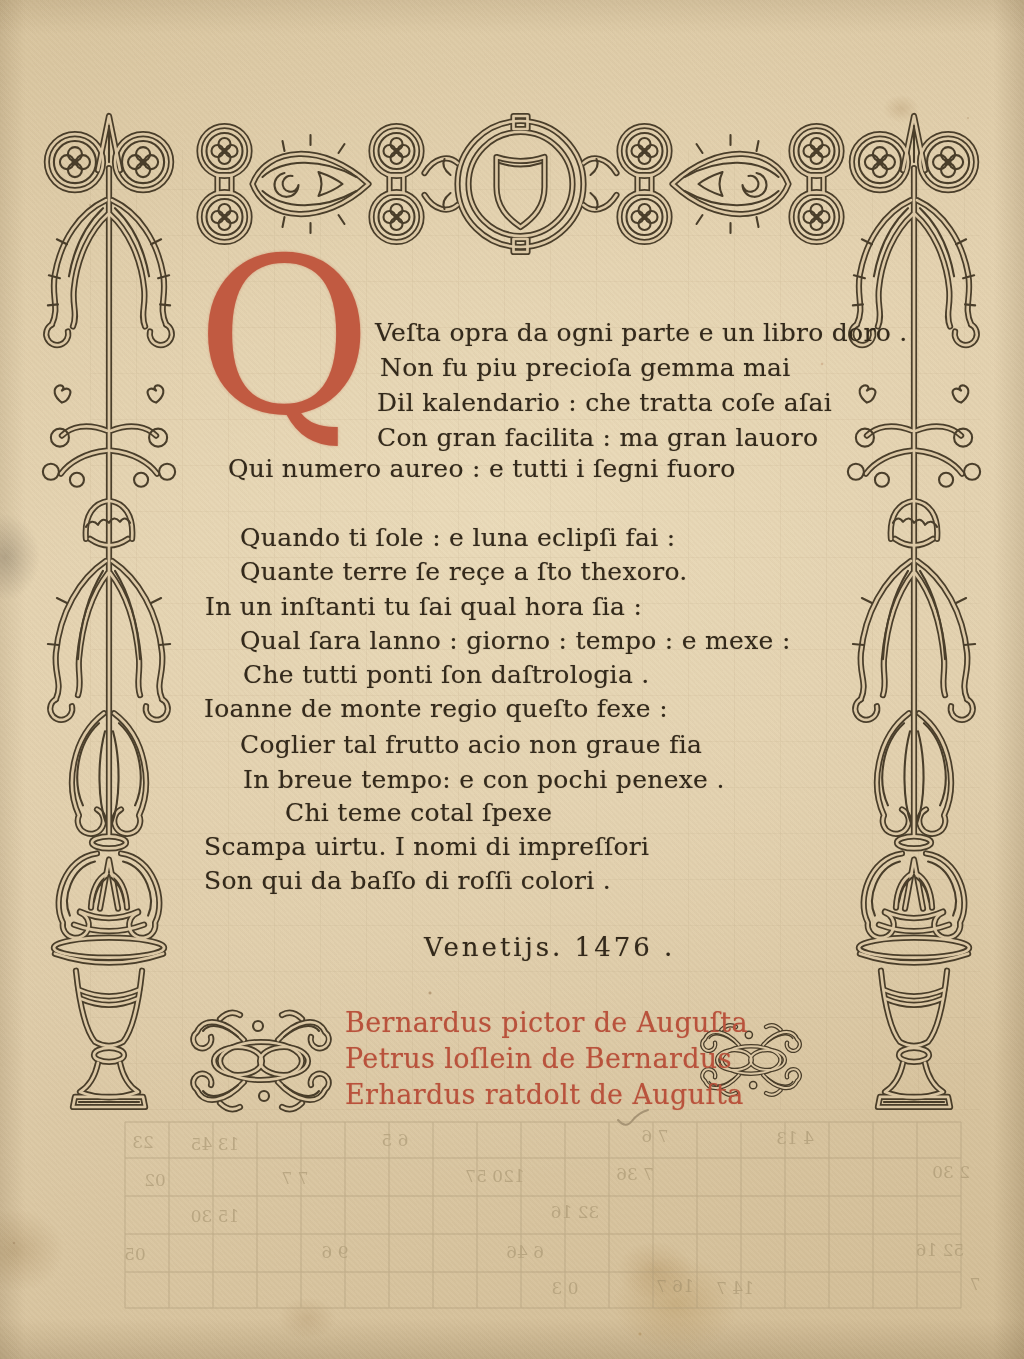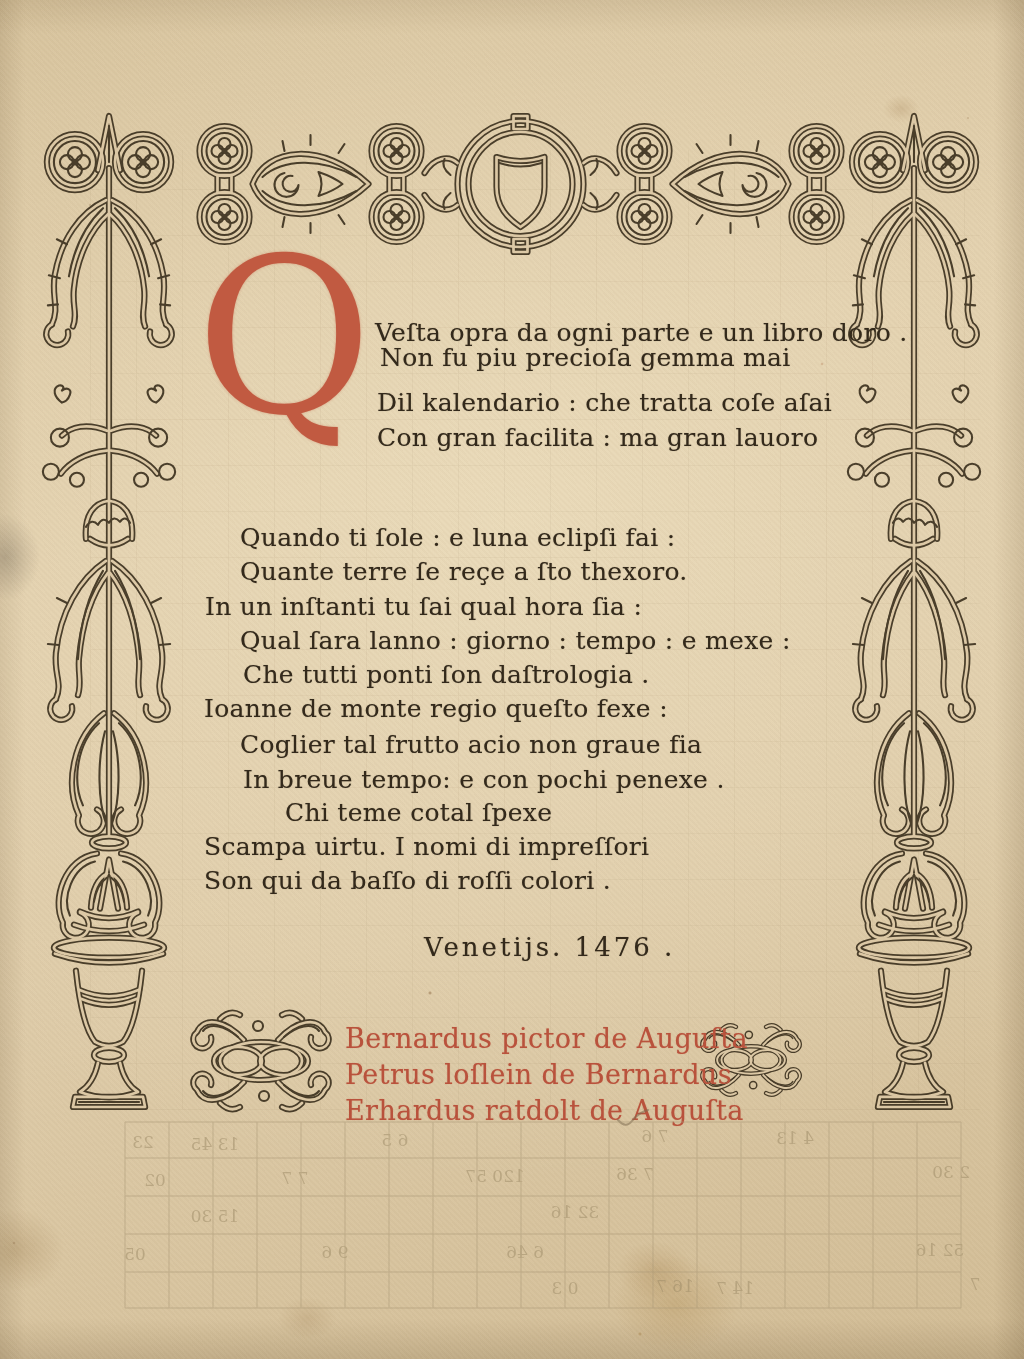--- a/index.html
+++ b/index.html
@@ -34,21 +34,21 @@
       repeating-linear-gradient(90deg, rgba(140,120,85,.5) 0 1px, transparent 1px 46px);}
   svg.orn{position:absolute;opacity:.9;overflow:visible;}
   .so{fill:none;stroke:#3a2f1d;stroke-width:6.2;stroke-linecap:round;stroke-linejoin:round;}
   .si{fill:none;stroke:#dcc8a5;stroke-width:2.7;stroke-linecap:round;stroke-linejoin:round;}
   .sf{fill:none;stroke:#3a2f1d;stroke-width:2.1;stroke-linecap:round;stroke-linejoin:round;}
   .sd{fill:#3a2f1d;stroke:none;}
   .tl{position:absolute;font-size:25px;color:#33291b;letter-spacing:.3px;white-space:nowrap;
       text-shadow:0 0 1px rgba(51,41,27,.38);margin-top:32px;}
   .imprint{font-size:26px;letter-spacing:3px;}
   .rl{position:absolute;font-size:27px;color:#b9523c;letter-spacing:.4px;white-space:nowrap;
-      text-shadow:0 0 1px rgba(185,82,60,.45);margin-top:16px;}
+      text-shadow:0 0 1px rgba(185,82,60,.45);}
   .initial{position:absolute;left:196px;top:250px;font-size:215px;line-height:.82;
       color:#c15a41;text-shadow:0 0 2.5px rgba(193,90,65,.45);}
   .stn{font-family:"DejaVu Serif","Liberation Serif",serif;font-size:17px;fill:#9c8a66;text-anchor:middle;}
   .gridline{fill:none;stroke:#ab9a78;stroke-width:1.4;stroke-opacity:.8;}
 </style>
 </head>
 <body>
 
 <div class="page">
 
@@ -261,23 +261,24 @@
 
   <svg class="orn" style="left:697px;top:1012px" width="108" height="96" viewBox="0 0 150 110">
     <use href="#knotH" class="so"></use>
       <use href="#knotH" class="si"></use>
       <use href="#knotF" class="sf"></use>
   </svg>
 
   <div class="initial">Q</div>
 
   <div class="tl" style="left:375px;top:286px">Veſta opra da ogni parte e un libro doro .</div>
-  <div class="tl" style="left:380px;top:311px">Non fu piu precioſa gemma mai</div>
+  <div class="tl" style="left:380px;top:321px">Non fu piu precioſa gemma mai</div>
   <div class="tl" style="left:377px;top:356px">Dil kalendario : che tratta coſe aſai</div>
   <div class="tl" style="left:377px;top:391px">Con gran facilita : ma gran lauoro</div>
+  <div class="tl" style="left:228px;top:422px">Qui numero aureo : e tutti i ſegni fuoro</div>
   <div class="tl" style="left:240px;top:491px">Quando ti ſole : e luna eclipſi fai :</div>
   <div class="tl" style="left:240px;top:525px">Quante terre ſe reçe a ſto thexoro.</div>
   <div class="tl" style="left:205px;top:560px">In un inſtanti tu ſai qual hora ſia :</div>
   <div class="tl" style="left:240px;top:594px">Qual ſara lanno : giorno : tempo : e mexe :</div>
   <div class="tl" style="left:243px;top:628px">Che tutti ponti ſon daſtrologia .</div>
   <div class="tl" style="left:204px;top:662px">Ioanne de monte regio queſto fexe :</div>
   <div class="tl" style="left:240px;top:698px">Coglier tal frutto acio non graue fia</div>
   <div class="tl" style="left:243px;top:733px">In breue tempo: e con pochi penexe .</div>
   <div class="tl" style="left:204px;top:800px">Scampa uirtu. I nomi di impreſſori</div>
   <div class="tl" style="left:285px;top:766px">Chi teme cotal ſpexe</div>

